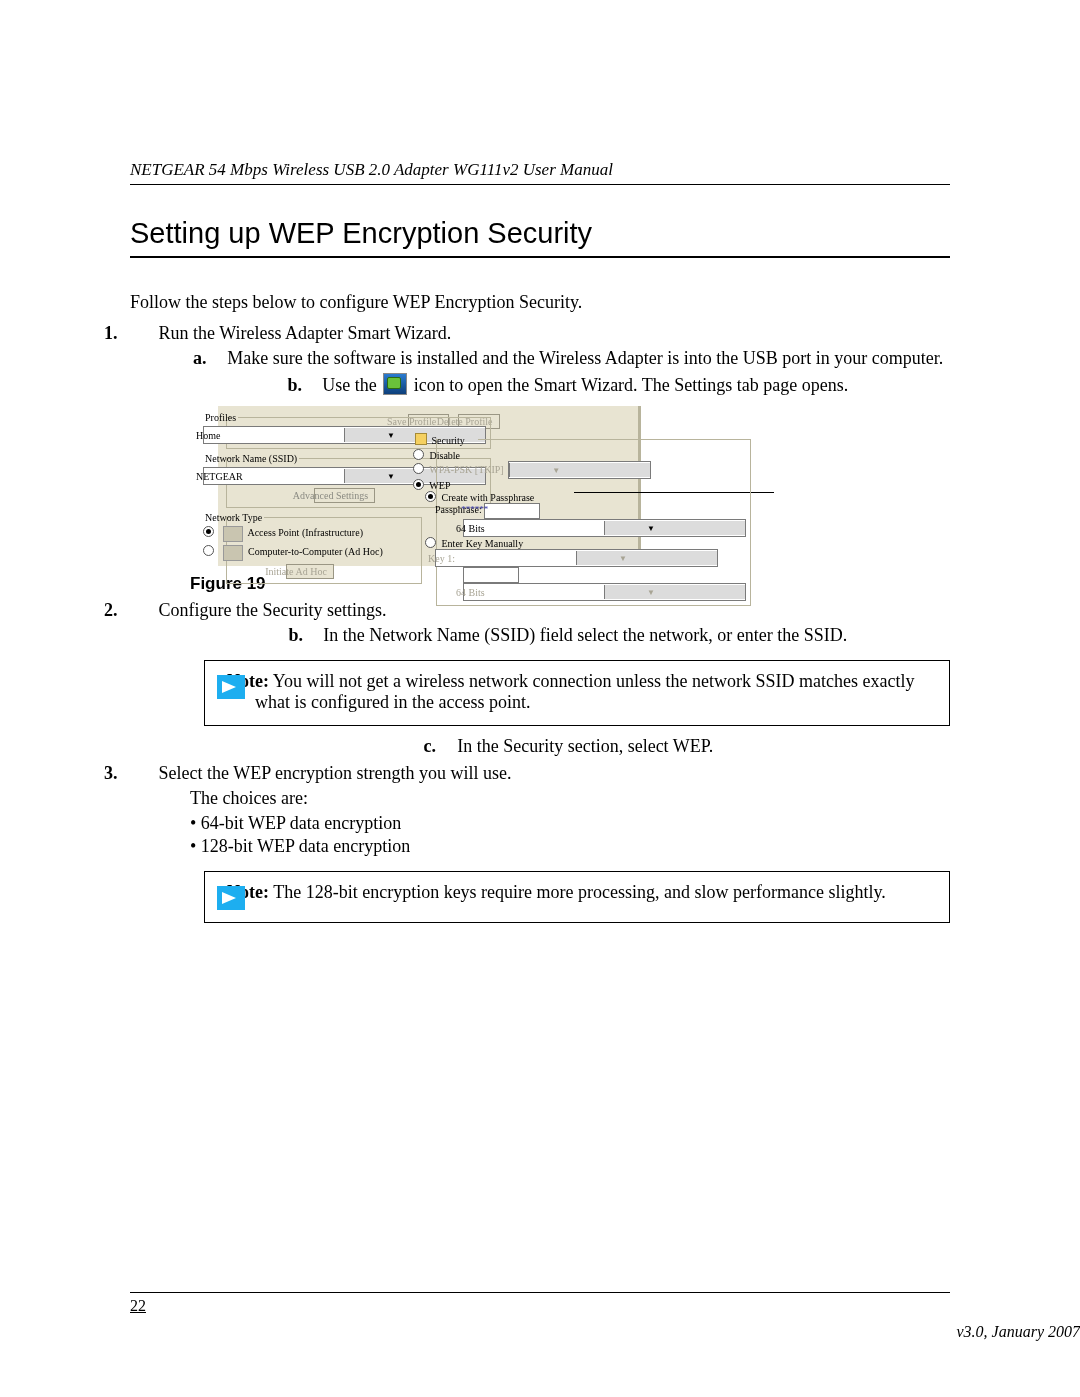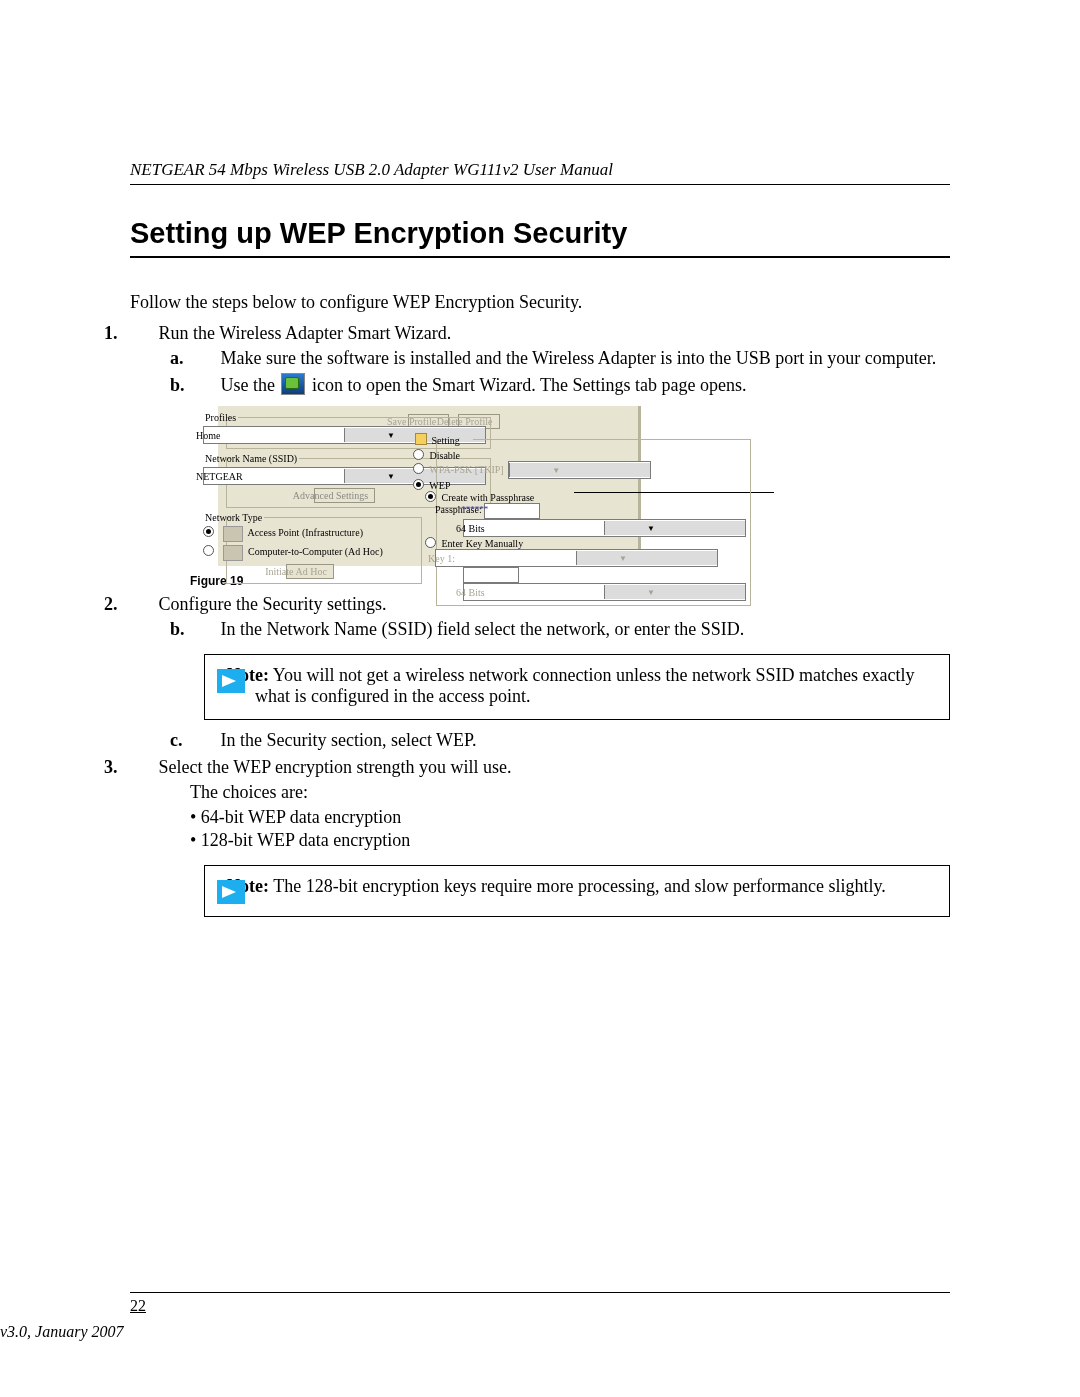--- a/index.html
+++ b/index.html
@@ -16,32 +16,32 @@
     padding: 160px 130px 0 130px;
   }
   .running-head {
     font-style: italic;
     font-size: 17px;
     border-bottom: 1.5px solid #000;
     padding-bottom: 4px;
   }
   h1.section-title {
     font-family: Arial, Helvetica, sans-serif;
-    font-weight: bold;
+    font-weight: normal;
     font-size: 29px;
     margin: 32px 0 13px 0;
     border-bottom: 2px solid #000;
     padding-bottom: 6px;
   }
   p.intro { font-size: 18px; margin: 34px 0 10px 0; }
   ol.steps { list-style: none; padding: 0; margin: 0; font-size: 18px; }
   ol.steps > li { margin: 6px 0 6px 30px; text-indent: -28px; }
   ol.steps > li > .num { font-weight: bold; display:inline-block; width:22px; }
   ol.sub { list-style: none; padding: 0; margin: 4px 0 6px 58px; }
-  ol.sub > li { margin: 4px 0; text-indent: -24px; }
+  ol.sub > li { margin: 4px 0; text-indent: -24px; text-align: center; }
   ol.sub > li > .let { font-weight: bold; display:inline-block; width:22px; }
   ul.bullets { list-style: none; padding:0; margin: 4px 0 8px 58px; }
   ul.bullets > li::before { content: "•  "; }
   ul.bullets > li { margin: 2px 0; }
 
   .wiz-icon {
     display:inline-block; width:22px; height:20px; vertical-align:-4px;
     background: linear-gradient(#2a7bd0,#0d3f7a);
     border:1px solid #888; position:relative; margin:0 2px;
   }
@@ -84,39 +84,39 @@
     margin:2px;}
   .small-img{display:inline-block;width:18px;height:14px;background:#c9c5b0;border:1px solid #999;
     vertical-align:middle; margin:0 3px;}
   .lock{display:inline-block;width:10px;height:10px;border:1px solid #a58a36;background:#f5d060;
     vertical-align:-1px;margin-right:2px;}
   .mini-input{display:inline-block;background:#fff;border:1px solid #7a7a7a;height:14px;
     vertical-align:middle; padding:0 4px; min-width:46px; font-size:9px; color:#3a3aad;}
   .disabled{ color:#a8a494; }
   .pointer-line{ position:absolute; top:86px; left:356px; width:200px; height:1px; background:#000;}
   .screenshot-wrap .caption{
-    font-family: Arial, Helvetica, sans-serif; font-weight:bold; font-size:12px;
+    font-family: Arial, Helvetica, sans-serif; font-weight:bold; font-size:17px;
     margin:8px 0 0 0;
   }
 
   .note-box {
     border:1px solid #000; margin:14px 0 10px 44px; padding:10px 12px 12px 12px;
     display:flex; gap:10px; align-items:flex-start; font-size:18px;
   }
   .note-icon {
     width:28px; height:24px; background:#1daef0; position:relative; flex-shrink:0; margin-top:4px;
   }
   .note-icon::after{
     content:""; position:absolute; left:5px; top:6px;
     border-left:14px solid #fff; border-top:6px solid transparent; border-bottom:6px solid transparent;
   }
 
   .footer-rule { position:absolute; left:130px; right:130px; bottom:104px; border-top:1.5px solid #000;}
   .page-num { position:absolute; left:130px; bottom:82px; font-size:16px;text-decoration:underline;}
-  .version  { position:absolute; left:0; right:0; bottom:56px; text-align:left; font-style:italic; font-size:16px;}
+  .version  { position:absolute; left:0; right:0; bottom:56px; text-align:right; font-style:italic; font-size:16px;}
 </style>
 </head>
 <body>
 
 <div class="page">
 
   <div class="running-head">NETGEAR 54 Mbps Wireless USB 2.0 Adapter WG111v2 User Manual</div>
 
   <h1 class="section-title">Setting up WEP Encryption Security</h1>
 
@@ -175,21 +175,21 @@
             </fieldset>
           </div>
           <div class="col">
             <div style="margin:4px 0 4px 0;">
               <span class="btn disabled">Save Profile</span>
               <span class="btn disabled" style="margin-left:6px">Delete Profile</span>
             </div>
             <fieldset>
               <legend>
                 <span class="lock"></span>
-                <span>Setting</span>
+                <span>Security</span>
               </legend>
               <div><span class="radio"></span>
                    <span>Disable</span></div>
               <div class="disabled"><span class="radio"></span>
                    <span>WPA-PSK [TKIP]</span>
                    <span class="combo disabled" style="margin-left:2px;">
                      <span class="arrow">▼</span>
                   </span></div>
               <div><span class="radio sel"></span>
                    <span>WEP</span></div>

